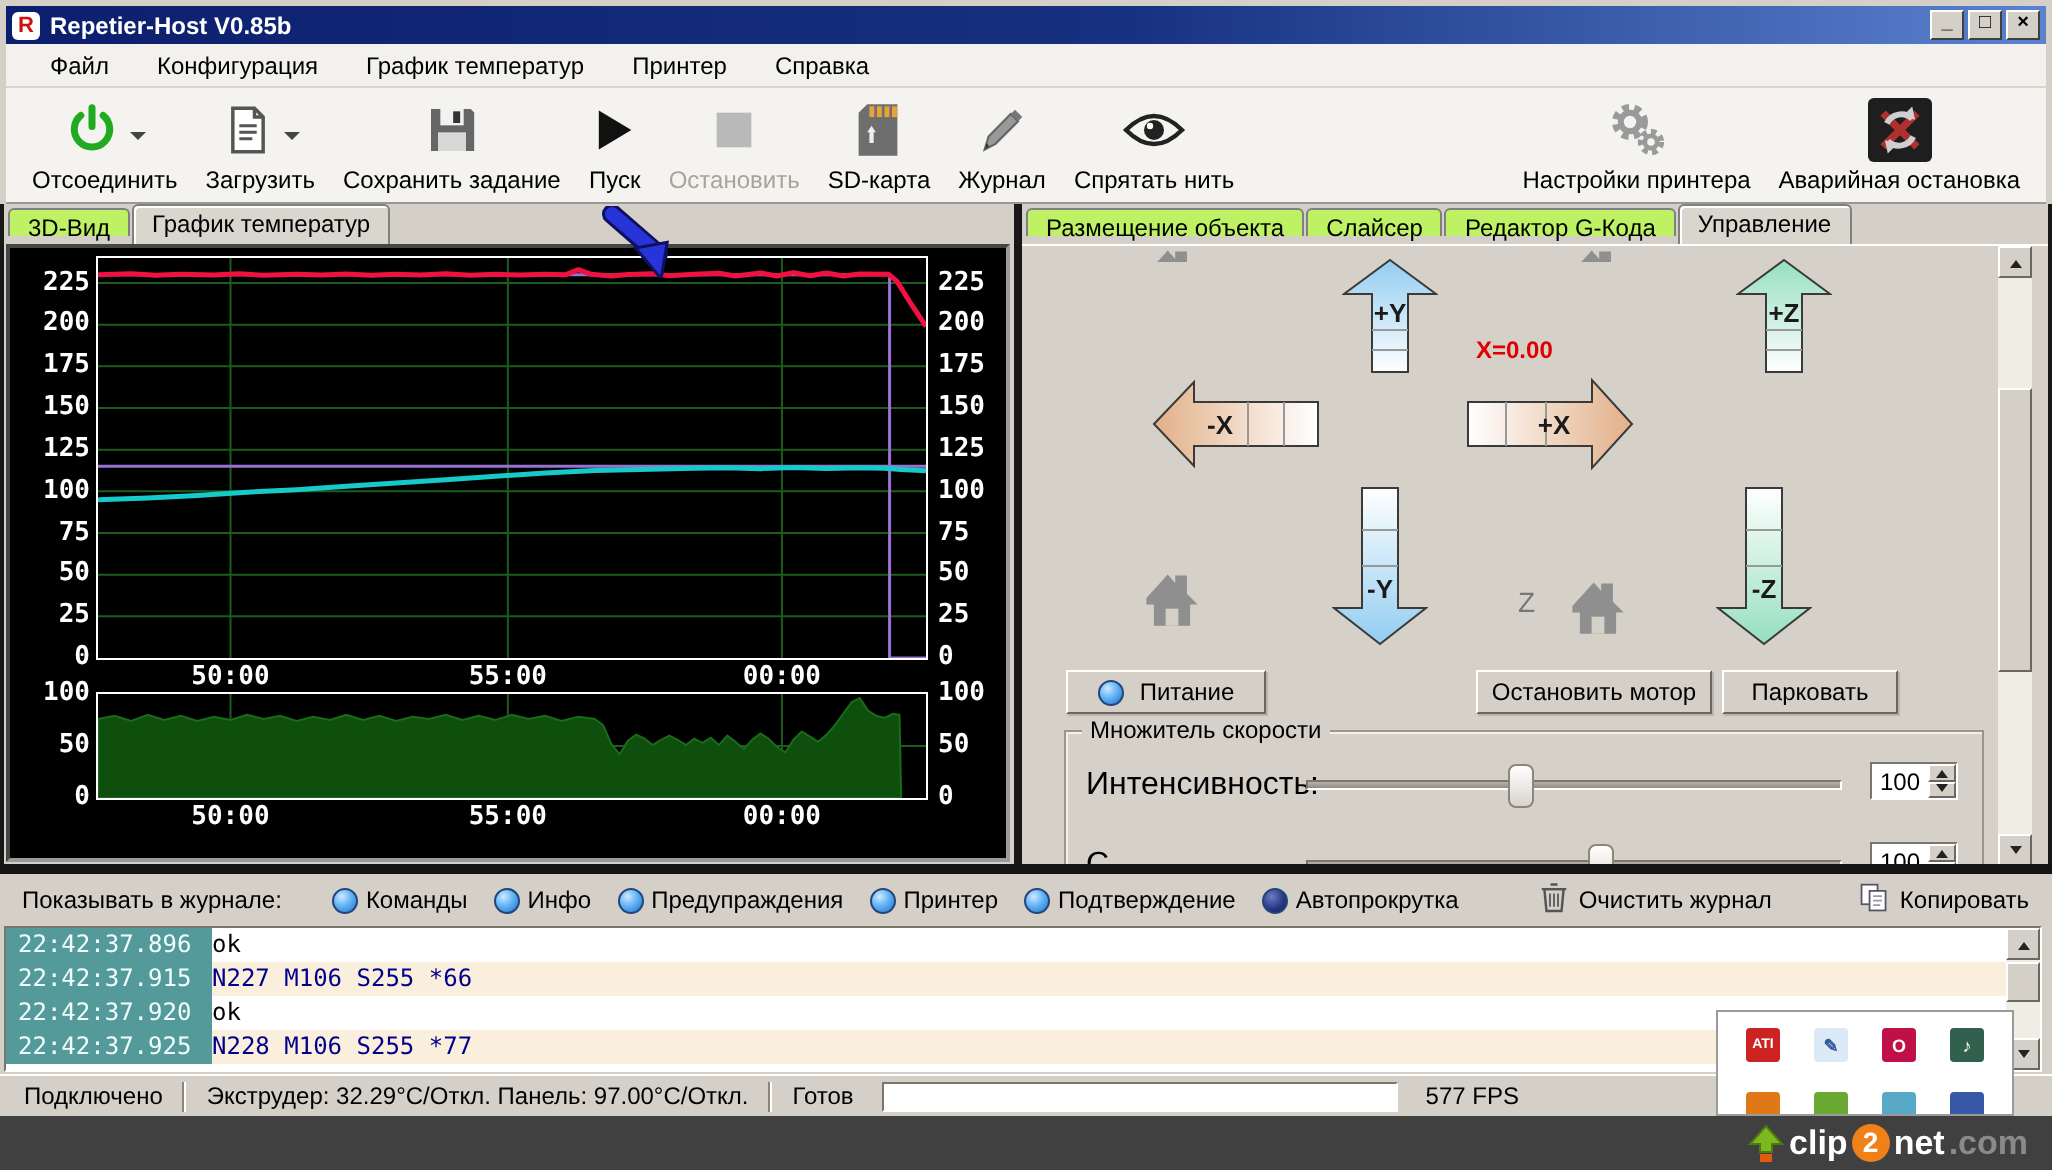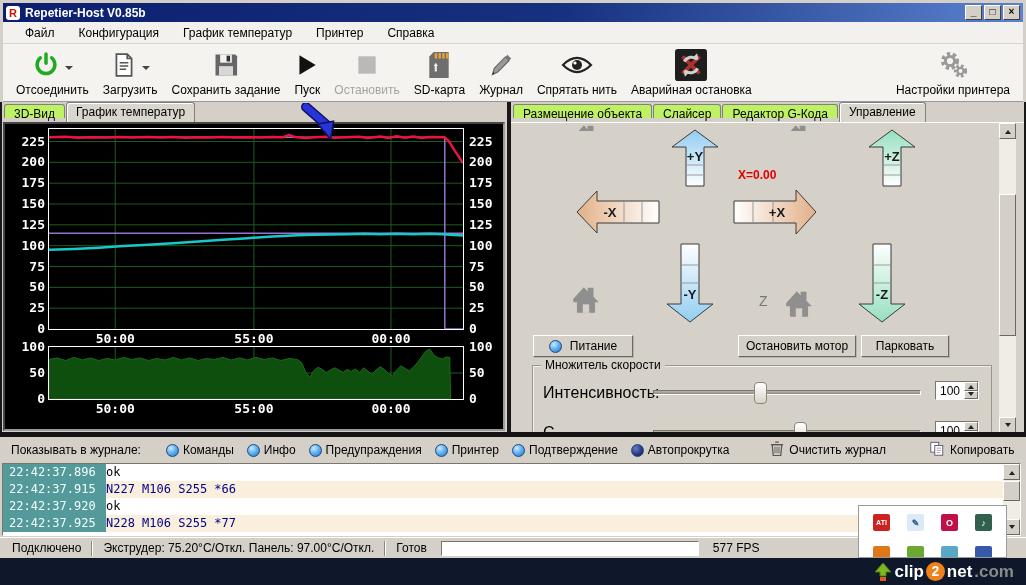--- a/index.html
+++ b/index.html
@@ -99,21 +99,21 @@
   .log-row.command .log-text{color:#00008b;}
   .log-row.alt{background:#f9efdc;}
   
   .statusbar{position:absolute;left:0;top:537px;width:1026px;height:21px;background:#d4d0c8;
     display:flex;align-items:center;padding:0 4px;font-size:12px;border-top:1px solid #fff;}
   .sb-sec{padding:1px 8px;white-space:nowrap;}
   .sb-divider{width:2px;height:15px;border-left:1px solid #8a867a;border-right:1px solid #fff;margin:0 2px;}
   .progress{width:258px;height:15px;background:#fff;border:1px solid;
     border-color:#7a766c #fff #fff #7a766c;margin:0 6px;}
   
-  .bottom-bar{position:absolute;left:0;top:558px;width:1026px;height:27px;background:#0f172a;
+  .bottom-bar{position:absolute;left:0;top:558px;width:1026px;height:27px;background:#404040;
     display:flex;align-items:center;justify-content:flex-end;padding-right:12px;}
   .wm{display:flex;align-items:center;gap:2px;font-weight:bold;font-size:17px;color:#fff;}
   .wm .dot{color:#8a8a8a;font-weight:bold;}
   .wm-two{display:inline-block;width:19px;height:19px;border-radius:50%;background:#f08018;color:#fff;
     text-align:center;line-height:19px;font-size:14px;}
   
   .tray-popup{position:absolute;left:858px;top:505px;width:149px;height:53px;background:#fff;
     border:1px solid #9a9a9a;overflow:hidden;z-index:25;}
   .tray-row{position:absolute;left:14px;display:flex;gap:17px;}
   .tray-ico{width:17px;height:17px;border-radius:2px;color:#fff;font-size:9px;font-weight:bold;
@@ -233,47 +233,47 @@
           <div class="tb-ico">
             <svg width="32" height="22" viewBox="0 0 32 22">
               <path d="M2 11 Q16 -3 30 11 Q16 25 2 11 Z" fill="none" stroke="#222" stroke-width="2.2"></path>
               <circle cx="16" cy="11" r="5" fill="#222"></circle>
               <circle cx="14" cy="9" r="1.6" fill="#fff"></circle>
             </svg>
           </div>
         </div>
         <div class="tb-cap">Спрятать нить</div>
       </div>
+      <div class="tb-item push-right">
+        <div style="display: flex;">
+          <div class="tb-ico">
+            <svg width="30" height="30" viewBox="0 0 30 30">
+              <circle cx="12" cy="11" r="6.5" fill="none" stroke="#9a9a9a" stroke-width="5" stroke-dasharray="3 2.4"></circle>
+              <circle cx="12" cy="11" r="4.6" fill="none" stroke="#9a9a9a" stroke-width="3"></circle>
+              <circle cx="22.5" cy="21" r="4.6" fill="none" stroke="#9a9a9a" stroke-width="4" stroke-dasharray="2.4 1.9"></circle>
+              <circle cx="22.5" cy="21" r="3.1" fill="none" stroke="#9a9a9a" stroke-width="2.4"></circle>
+            </svg>
+          </div>
+        </div>
+        <div class="tb-cap">Настройки принтера</div>
+      </div>
       <div class="tb-item">
         <div style="display: flex;">
           <div class="tb-ico">
             <svg width="32" height="32" viewBox="0 0 34 34">
               <rect width="34" height="34" rx="3" fill="#1e1e1e"></rect>
               <path d="M8 8l18 18M26 8L8 26" stroke="#b03030" stroke-width="4"></path>
               <path d="M10 13.5a8.5 8.5 0 0 1 13.5-2.5" fill="none" stroke="#cfcfcf" stroke-width="3.2"></path>
               <path d="M24 20.5a8.5 8.5 0 0 1-13.5 2.5" fill="none" stroke="#cfcfcf" stroke-width="3.2"></path>
               <path d="M23.5 4.5l1.5 7-7-1.5z" fill="#cfcfcf"></path>
               <path d="M10.5 29.5L9 22.5l7 1.5z" fill="#cfcfcf"></path>
             </svg>
           </div>
         </div>
         <div class="tb-cap">Аварийная остановка</div>
-      </div>
-      <div class="tb-item push-right">
-        <div style="display: flex;">
-          <div class="tb-ico">
-            <svg width="30" height="30" viewBox="0 0 30 30">
-              <circle cx="12" cy="11" r="6.5" fill="none" stroke="#9a9a9a" stroke-width="5" stroke-dasharray="3 2.4"></circle>
-              <circle cx="12" cy="11" r="4.6" fill="none" stroke="#9a9a9a" stroke-width="3"></circle>
-              <circle cx="22.5" cy="21" r="4.6" fill="none" stroke="#9a9a9a" stroke-width="4" stroke-dasharray="2.4 1.9"></circle>
-              <circle cx="22.5" cy="21" r="3.1" fill="none" stroke="#9a9a9a" stroke-width="2.4"></circle>
-            </svg>
-          </div>
-        </div>
-        <div class="tb-cap">Настройки принтера</div>
       </div>
     </div>
 
   <div class="main">
     <div class="panel left-panel">
       <div class="tabs" id="left-tabs">
           <div class="tab">3D-Вид</div>
           <div class="tab active">График температур</div>
         </div>
       <div class="chart-box" id="chart-box">
@@ -586,21 +586,21 @@
         <div class="tray-ico" style="background: rgb(224, 120, 24);"></div>
         <div class="tray-ico" style="background: rgb(106, 168, 50);"></div>
         <div class="tray-ico" style="background: rgb(88, 168, 200);"></div>
         <div class="tray-ico" style="background: rgb(56, 88, 168);"></div>
       </div>
     </div>
 
   <div class="statusbar">
     <span class="sb-sec">Подключено</span>
     <span class="sb-divider"></span>
-    <span class="sb-sec">Экструдер: 75.20°C/Откл. Панель: 97.00°C/Откл.</span>
+    <span class="sb-sec">Экструдер: 32.29°C/Откл. Панель: 97.00°C/Откл.</span>
     <span class="sb-divider"></span>
     <span class="sb-sec">Готов</span>
     <span class="progress"></span>
     <span class="sb-sec">577 FPS</span>
   </div>
 
   <div class="bottom-bar">
     <div class="wm">
       <svg width="20" height="20" viewBox="0 0 20 20">
         <path d="M10 1l8 9h-5v4H7v-4H2z" fill="#7cb820" stroke="#4e7a10"></path>

